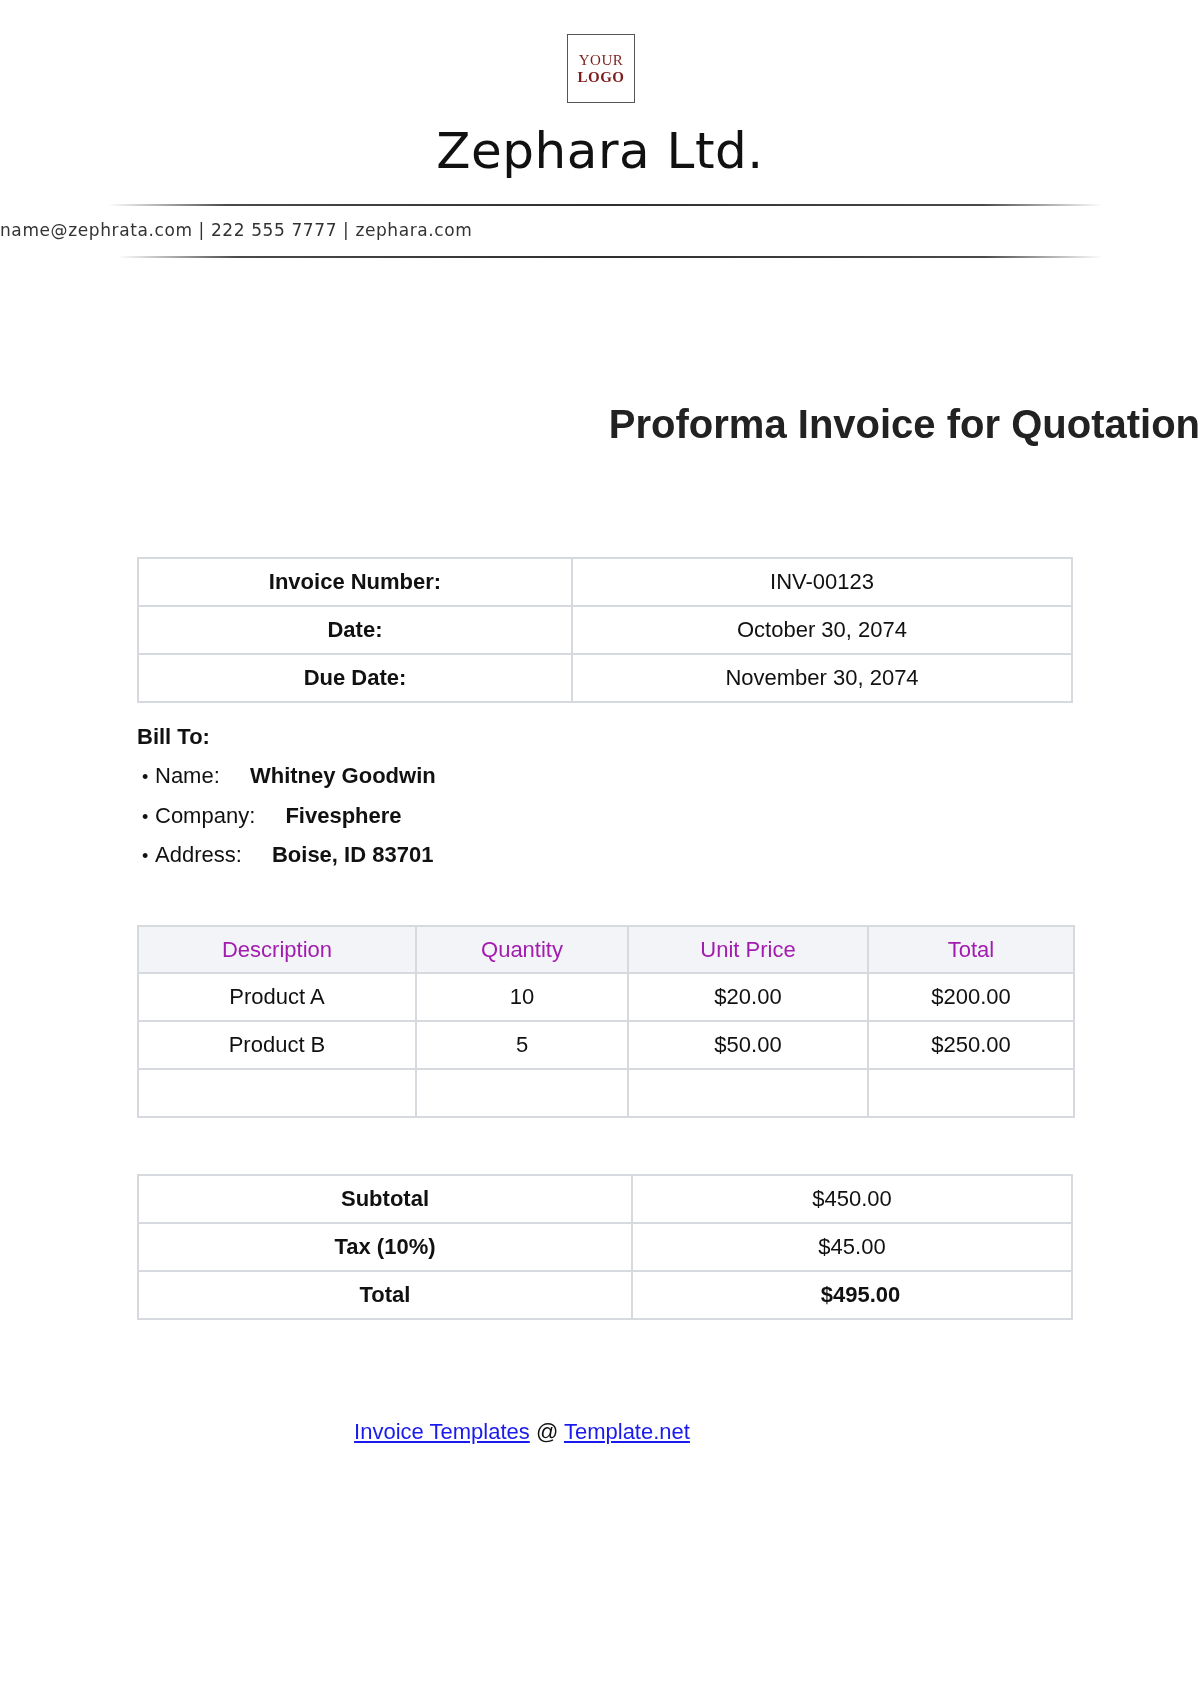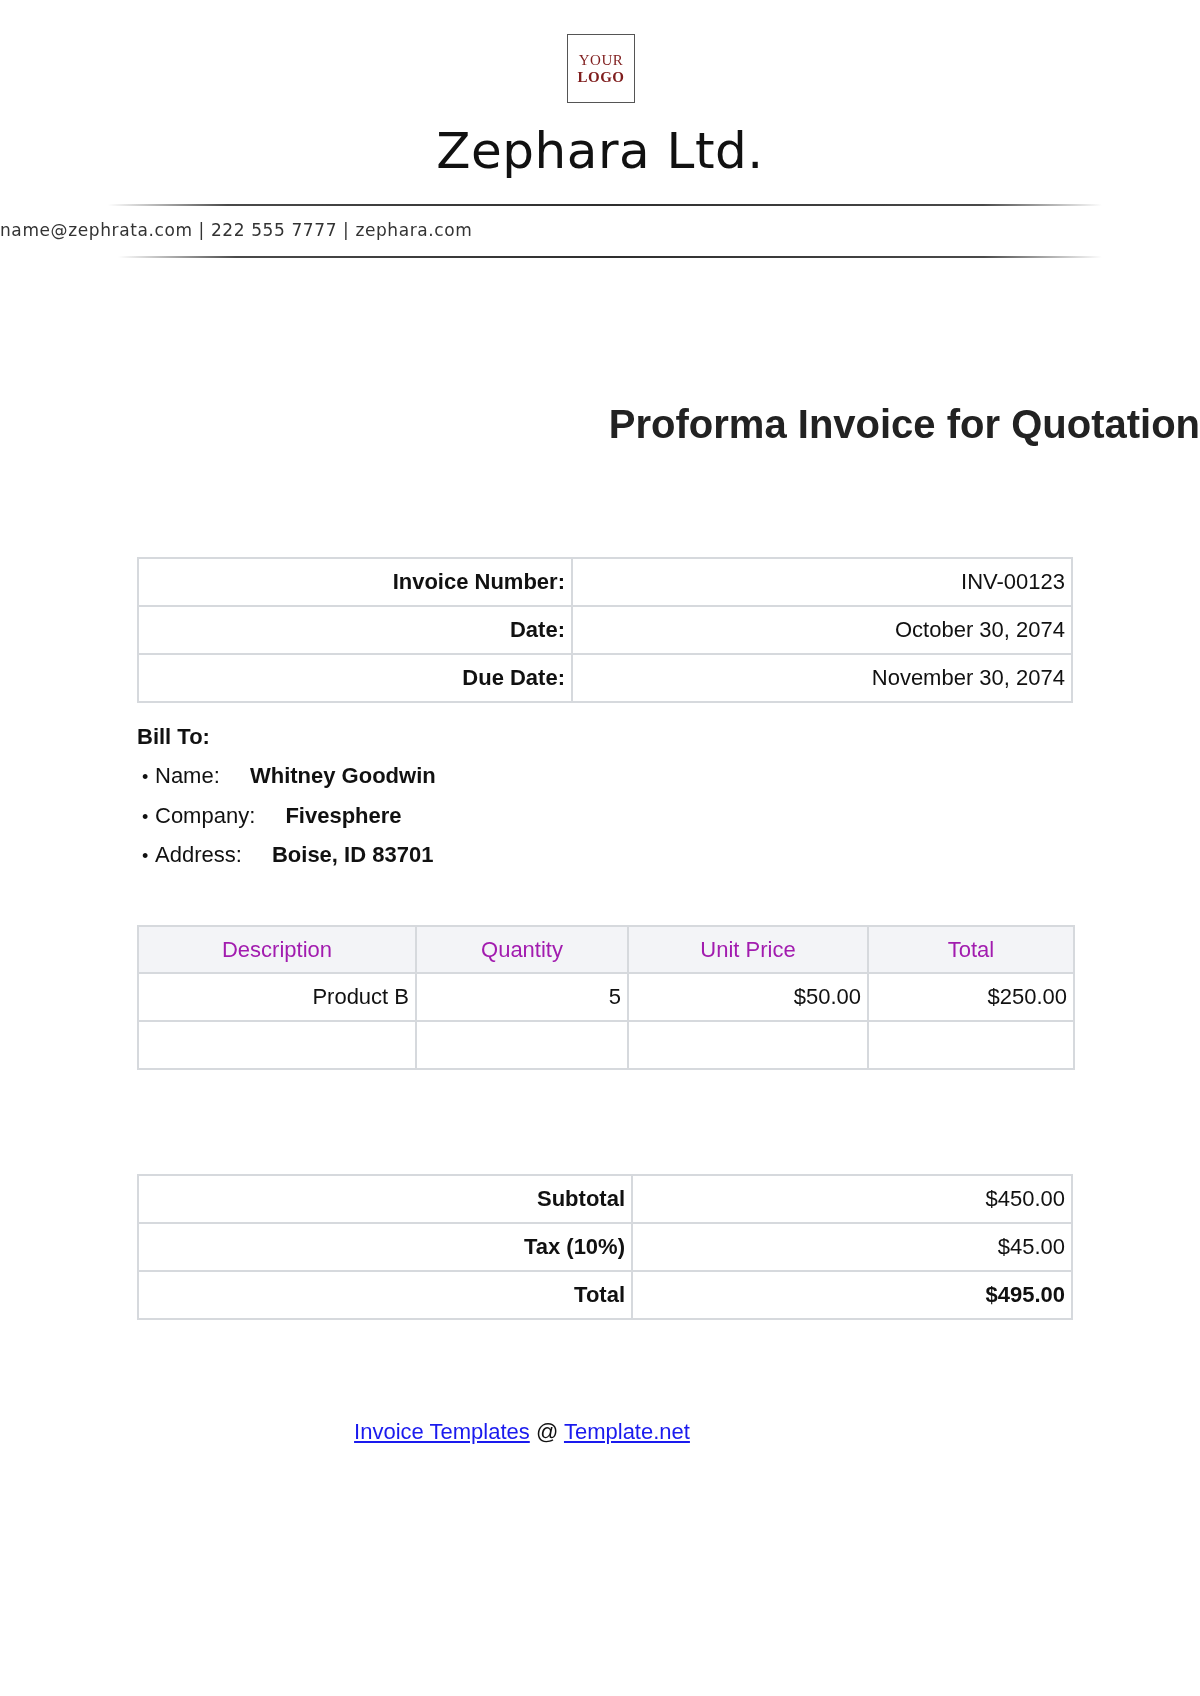--- a/index.html
+++ b/index.html
@@ -30,21 +30,21 @@
     position: absolute; left: 0; width: 1200px; top: 220px; text-align: left;
     font-family: "DejaVu Sans", sans-serif; font-size: 17px; color: #333333; letter-spacing: 0.6px;
   }
   .doc-title {
     position: absolute; left: 0; width: 1200px; top: 402px; text-align: right;
     font-family: "Liberation Sans", sans-serif; font-weight: bold; font-size: 40px; color: #222222;
   }
   table { border-collapse: collapse; position: absolute; left: 137px; width: 936px; table-layout: fixed; }
   td, th {
     border: 2px solid #d6d9dd; font-size: 22px; padding: 0 6px; height: 46px;
-    text-align: right; vertical-align: middle; font-family: "Liberation Sans", sans-serif; color: #111111;
+    text-align: center; vertical-align: middle; font-family: "Liberation Sans", sans-serif; color: #111111;
   }
   .info-table { top: 557px; }
   .info-table td.label { font-weight: bold; width: 420px; }
   .bill-to { position: absolute; left: 137px; top: 724px; font-size: 22px; font-family: "Liberation Sans", sans-serif; }
   .bill-to .heading { font-weight: bold; margin-bottom: 13px; }
   .bill-to ul { list-style: none; margin: 0; padding: 0; }
   .bill-to li { height: 39.5px; line-height: 26px; }
   .bill-to li .bullet { display: inline-block; width: 18px; padding-left: 5px; box-sizing: border-box; font-size: 18px; }
   .bill-to li .val { font-weight: bold; margin-left: 24px; }
   .items-table { top: 925px; }
@@ -115,20 +115,26 @@
       <col style="width:206px">
   </colgroup>
   <tbody>
       <tr>
     <th>Description</th>
     <th>Quantity</th>
     <th>Unit Price</th>
     <th>Total</th>
   </tr>
   <tr>
+    <td>Product A</td>
+    <td>10</td>
+    <td>$20.00</td>
+    <td>$200.00</td>
+  </tr>
+  <tr>
     <td>Product B</td>
     <td>5</td>
     <td>$50.00</td>
     <td>$250.00</td>
   </tr>
   <tr>
     <td></td>
     <td></td>
     <td></td>
     <td></td>

